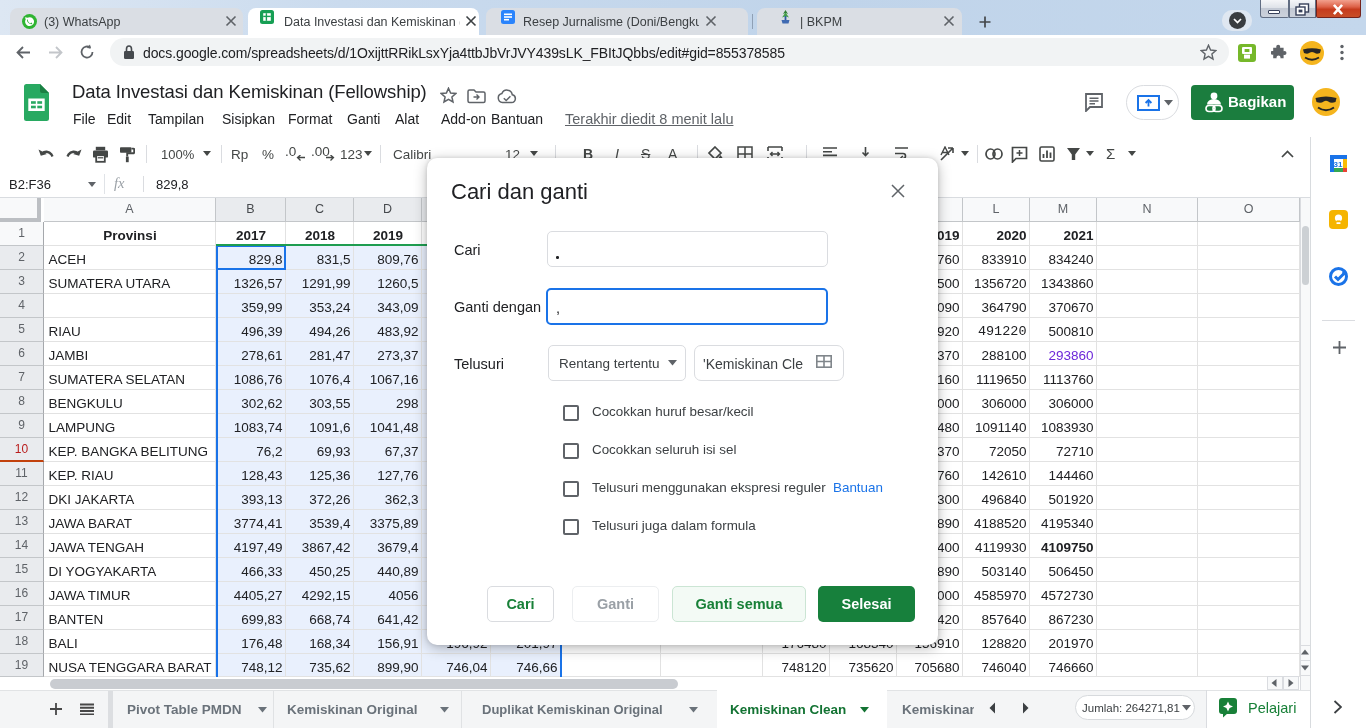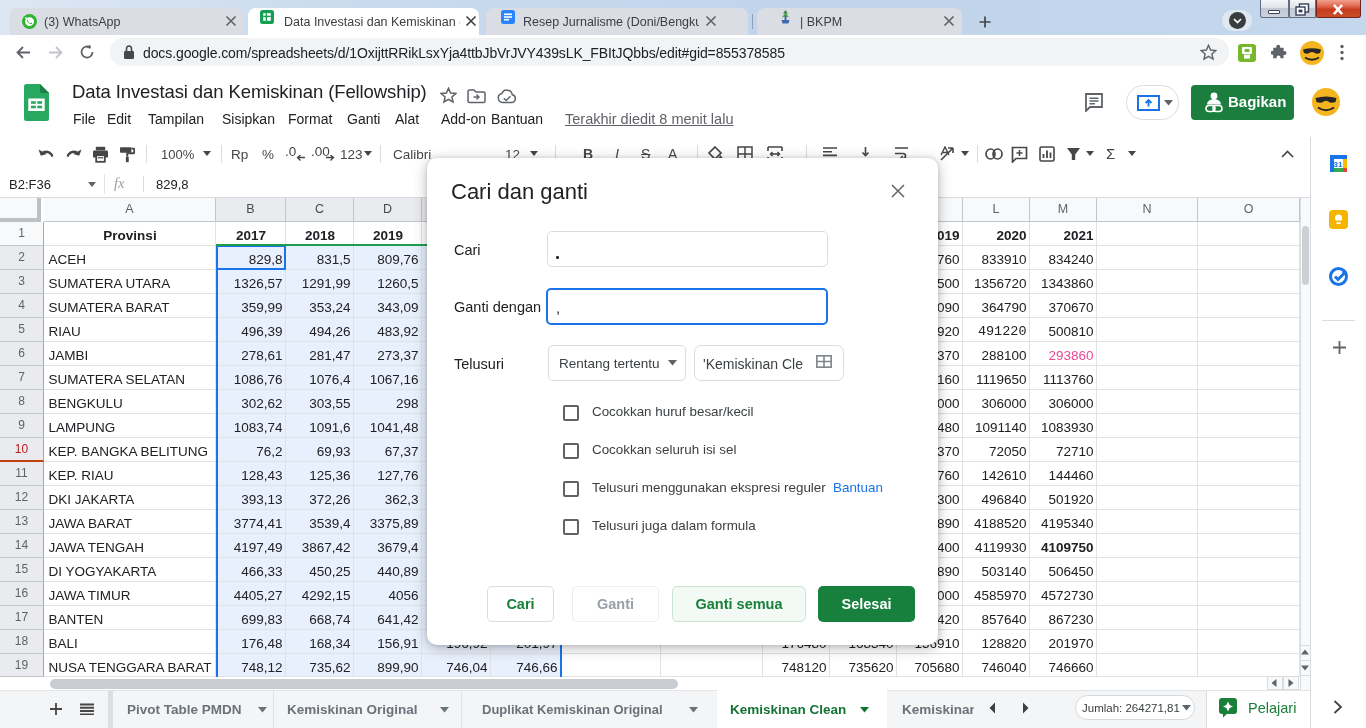--- a/index.html
+++ b/index.html
@@ -630,21 +630,20 @@
 <div style="position:absolute;left:1030px;top:245.5px;width:67px;height:24px;display:flex;align-items:flex-end;padding-bottom:2.5px;justify-content:flex-end;padding-right:3.5px;font-size:13.5px;color:#202124;font-weight:400;white-space:pre;overflow:hidden;">834240</div>
 <div style="position:absolute;left:44px;top:269.5px;width:172px;height:24px;display:flex;align-items:flex-end;padding-bottom:2.5px;justify-content:flex-start;padding-left:4.5px;font-size:13.5px;color:#202124;font-weight:400;white-space:pre;overflow:hidden;">SUMATERA UTARA</div>
 <div style="position:absolute;left:216px;top:269.5px;width:70px;height:24px;display:flex;align-items:flex-end;padding-bottom:2.5px;justify-content:flex-end;padding-right:3.5px;font-size:13.5px;color:#202124;font-weight:400;white-space:pre;overflow:hidden;">1326,57</div>
 <div style="position:absolute;left:286px;top:269.5px;width:68px;height:24px;display:flex;align-items:flex-end;padding-bottom:2.5px;justify-content:flex-end;padding-right:3.5px;font-size:13.5px;color:#202124;font-weight:400;white-space:pre;overflow:hidden;">1291,99</div>
 <div style="position:absolute;left:354px;top:269.5px;width:68px;height:24px;display:flex;align-items:flex-end;padding-bottom:2.5px;justify-content:flex-end;padding-right:3.5px;font-size:13.5px;color:#202124;font-weight:400;white-space:pre;overflow:hidden;">1260,5</div>
 <div style="position:absolute;left:763px;top:269.5px;width:67px;height:24px;display:flex;align-items:flex-end;padding-bottom:2.5px;justify-content:flex-end;padding-right:3.5px;font-size:13.5px;color:#202124;font-weight:400;white-space:pre;overflow:hidden;">1326570</div>
 <div style="position:absolute;left:830px;top:269.5px;width:67px;height:24px;display:flex;align-items:flex-end;padding-bottom:2.5px;justify-content:flex-end;padding-right:3.5px;font-size:13.5px;color:#202124;font-weight:400;white-space:pre;overflow:hidden;">1291990</div>
 <div style="position:absolute;left:897px;top:269.5px;width:66px;height:24px;display:flex;align-items:flex-end;padding-bottom:2.5px;justify-content:flex-end;padding-right:3.5px;font-size:13.5px;color:#202124;font-weight:400;white-space:pre;overflow:hidden;">1260500</div>
 <div style="position:absolute;left:963px;top:269.5px;width:67px;height:24px;display:flex;align-items:flex-end;padding-bottom:2.5px;justify-content:flex-end;padding-right:3.5px;font-size:13.5px;color:#202124;font-weight:400;white-space:pre;overflow:hidden;">1356720</div>
 <div style="position:absolute;left:1030px;top:269.5px;width:67px;height:24px;display:flex;align-items:flex-end;padding-bottom:2.5px;justify-content:flex-end;padding-right:3.5px;font-size:13.5px;color:#202124;font-weight:400;white-space:pre;overflow:hidden;">1343860</div>
-<div style="position:absolute;left:44px;top:293.5px;width:172px;height:24px;display:flex;align-items:flex-end;padding-bottom:2.5px;justify-content:flex-start;padding-left:4.5px;font-size:13.5px;color:#202124;font-weight:400;white-space:pre;overflow:hidden;">SUMATERA BARAT</div>
 <div style="position:absolute;left:216px;top:293.5px;width:70px;height:24px;display:flex;align-items:flex-end;padding-bottom:2.5px;justify-content:flex-end;padding-right:3.5px;font-size:13.5px;color:#202124;font-weight:400;white-space:pre;overflow:hidden;">359,99</div>
 <div style="position:absolute;left:286px;top:293.5px;width:68px;height:24px;display:flex;align-items:flex-end;padding-bottom:2.5px;justify-content:flex-end;padding-right:3.5px;font-size:13.5px;color:#202124;font-weight:400;white-space:pre;overflow:hidden;">353,24</div>
 <div style="position:absolute;left:354px;top:293.5px;width:68px;height:24px;display:flex;align-items:flex-end;padding-bottom:2.5px;justify-content:flex-end;padding-right:3.5px;font-size:13.5px;color:#202124;font-weight:400;white-space:pre;overflow:hidden;">343,09</div>
 <div style="position:absolute;left:763px;top:293.5px;width:67px;height:24px;display:flex;align-items:flex-end;padding-bottom:2.5px;justify-content:flex-end;padding-right:3.5px;font-size:13.5px;color:#202124;font-weight:400;white-space:pre;overflow:hidden;">359990</div>
 <div style="position:absolute;left:830px;top:293.5px;width:67px;height:24px;display:flex;align-items:flex-end;padding-bottom:2.5px;justify-content:flex-end;padding-right:3.5px;font-size:13.5px;color:#202124;font-weight:400;white-space:pre;overflow:hidden;">353240</div>
 <div style="position:absolute;left:897px;top:293.5px;width:66px;height:24px;display:flex;align-items:flex-end;padding-bottom:2.5px;justify-content:flex-end;padding-right:3.5px;font-size:13.5px;color:#202124;font-weight:400;white-space:pre;overflow:hidden;">343090</div>
 <div style="position:absolute;left:963px;top:293.5px;width:67px;height:24px;display:flex;align-items:flex-end;padding-bottom:2.5px;justify-content:flex-end;padding-right:3.5px;font-size:13.5px;color:#202124;font-weight:400;white-space:pre;overflow:hidden;">364790</div>
 <div style="position:absolute;left:1030px;top:293.5px;width:67px;height:24px;display:flex;align-items:flex-end;padding-bottom:2.5px;justify-content:flex-end;padding-right:3.5px;font-size:13.5px;color:#202124;font-weight:400;white-space:pre;overflow:hidden;">370670</div>
 <div style="position:absolute;left:44px;top:317.5px;width:172px;height:24px;display:flex;align-items:flex-end;padding-bottom:2.5px;justify-content:flex-start;padding-left:4.5px;font-size:13.5px;color:#202124;font-weight:400;white-space:pre;overflow:hidden;">RIAU</div>
 <div style="position:absolute;left:216px;top:317.5px;width:70px;height:24px;display:flex;align-items:flex-end;padding-bottom:2.5px;justify-content:flex-end;padding-right:3.5px;font-size:13.5px;color:#202124;font-weight:400;white-space:pre;overflow:hidden;">496,39</div>
@@ -656,21 +655,21 @@
 <div style="position:absolute;left:963px;top:317.5px;width:67px;height:24px;display:flex;align-items:flex-end;padding-bottom:2.5px;justify-content:flex-end;padding-right:3.5px;font-size:13.5px;color:#202124;font-weight:400;white-space:pre;overflow:hidden;font-family:Liberation Mono, monospace;">491220</div>
 <div style="position:absolute;left:1030px;top:317.5px;width:67px;height:24px;display:flex;align-items:flex-end;padding-bottom:2.5px;justify-content:flex-end;padding-right:3.5px;font-size:13.5px;color:#202124;font-weight:400;white-space:pre;overflow:hidden;">500810</div>
 <div style="position:absolute;left:44px;top:341.5px;width:172px;height:24px;display:flex;align-items:flex-end;padding-bottom:2.5px;justify-content:flex-start;padding-left:4.5px;font-size:13.5px;color:#202124;font-weight:400;white-space:pre;overflow:hidden;">JAMBI</div>
 <div style="position:absolute;left:216px;top:341.5px;width:70px;height:24px;display:flex;align-items:flex-end;padding-bottom:2.5px;justify-content:flex-end;padding-right:3.5px;font-size:13.5px;color:#202124;font-weight:400;white-space:pre;overflow:hidden;">278,61</div>
 <div style="position:absolute;left:286px;top:341.5px;width:68px;height:24px;display:flex;align-items:flex-end;padding-bottom:2.5px;justify-content:flex-end;padding-right:3.5px;font-size:13.5px;color:#202124;font-weight:400;white-space:pre;overflow:hidden;">281,47</div>
 <div style="position:absolute;left:354px;top:341.5px;width:68px;height:24px;display:flex;align-items:flex-end;padding-bottom:2.5px;justify-content:flex-end;padding-right:3.5px;font-size:13.5px;color:#202124;font-weight:400;white-space:pre;overflow:hidden;">273,37</div>
 <div style="position:absolute;left:763px;top:341.5px;width:67px;height:24px;display:flex;align-items:flex-end;padding-bottom:2.5px;justify-content:flex-end;padding-right:3.5px;font-size:13.5px;color:#202124;font-weight:400;white-space:pre;overflow:hidden;">278610</div>
 <div style="position:absolute;left:830px;top:341.5px;width:67px;height:24px;display:flex;align-items:flex-end;padding-bottom:2.5px;justify-content:flex-end;padding-right:3.5px;font-size:13.5px;color:#202124;font-weight:400;white-space:pre;overflow:hidden;">281470</div>
 <div style="position:absolute;left:897px;top:341.5px;width:66px;height:24px;display:flex;align-items:flex-end;padding-bottom:2.5px;justify-content:flex-end;padding-right:3.5px;font-size:13.5px;color:#202124;font-weight:400;white-space:pre;overflow:hidden;">273370</div>
 <div style="position:absolute;left:963px;top:341.5px;width:67px;height:24px;display:flex;align-items:flex-end;padding-bottom:2.5px;justify-content:flex-end;padding-right:3.5px;font-size:13.5px;color:#202124;font-weight:400;white-space:pre;overflow:hidden;">288100</div>
-<div style="position:absolute;left:1030px;top:341.5px;width:67px;height:24px;display:flex;align-items:flex-end;padding-bottom:2.5px;justify-content:flex-end;padding-right:3.5px;font-size:13.5px;color:#ec4899;font-weight:400;white-space:pre;overflow:hidden;">293860</div>
+<div style="position:absolute;left:1030px;top:341.5px;width:67px;height:24px;display:flex;align-items:flex-end;padding-bottom:2.5px;justify-content:flex-end;padding-right:3.5px;font-size:13.5px;color:#6d28d9;font-weight:400;white-space:pre;overflow:hidden;">293860</div>
 <div style="position:absolute;left:44px;top:365.5px;width:172px;height:24px;display:flex;align-items:flex-end;padding-bottom:2.5px;justify-content:flex-start;padding-left:4.5px;font-size:13.5px;color:#202124;font-weight:400;white-space:pre;overflow:hidden;">SUMATERA SELATAN</div>
 <div style="position:absolute;left:216px;top:365.5px;width:70px;height:24px;display:flex;align-items:flex-end;padding-bottom:2.5px;justify-content:flex-end;padding-right:3.5px;font-size:13.5px;color:#202124;font-weight:400;white-space:pre;overflow:hidden;">1086,76</div>
 <div style="position:absolute;left:286px;top:365.5px;width:68px;height:24px;display:flex;align-items:flex-end;padding-bottom:2.5px;justify-content:flex-end;padding-right:3.5px;font-size:13.5px;color:#202124;font-weight:400;white-space:pre;overflow:hidden;">1076,4</div>
 <div style="position:absolute;left:354px;top:365.5px;width:68px;height:24px;display:flex;align-items:flex-end;padding-bottom:2.5px;justify-content:flex-end;padding-right:3.5px;font-size:13.5px;color:#202124;font-weight:400;white-space:pre;overflow:hidden;">1067,16</div>
 <div style="position:absolute;left:763px;top:365.5px;width:67px;height:24px;display:flex;align-items:flex-end;padding-bottom:2.5px;justify-content:flex-end;padding-right:3.5px;font-size:13.5px;color:#202124;font-weight:400;white-space:pre;overflow:hidden;">1086760</div>
 <div style="position:absolute;left:830px;top:365.5px;width:67px;height:24px;display:flex;align-items:flex-end;padding-bottom:2.5px;justify-content:flex-end;padding-right:3.5px;font-size:13.5px;color:#202124;font-weight:400;white-space:pre;overflow:hidden;">1076400</div>
 <div style="position:absolute;left:897px;top:365.5px;width:66px;height:24px;display:flex;align-items:flex-end;padding-bottom:2.5px;justify-content:flex-end;padding-right:3.5px;font-size:13.5px;color:#202124;font-weight:400;white-space:pre;overflow:hidden;">1067160</div>
 <div style="position:absolute;left:963px;top:365.5px;width:67px;height:24px;display:flex;align-items:flex-end;padding-bottom:2.5px;justify-content:flex-end;padding-right:3.5px;font-size:13.5px;color:#202124;font-weight:400;white-space:pre;overflow:hidden;">1119650</div>
 <div style="position:absolute;left:1030px;top:365.5px;width:67px;height:24px;display:flex;align-items:flex-end;padding-bottom:2.5px;justify-content:flex-end;padding-right:3.5px;font-size:13.5px;color:#202124;font-weight:400;white-space:pre;overflow:hidden;">1113760</div>
 <div style="position:absolute;left:44px;top:389.5px;width:172px;height:24px;display:flex;align-items:flex-end;padding-bottom:2.5px;justify-content:flex-start;padding-left:4.5px;font-size:13.5px;color:#202124;font-weight:400;white-space:pre;overflow:hidden;">BENGKULU</div>

